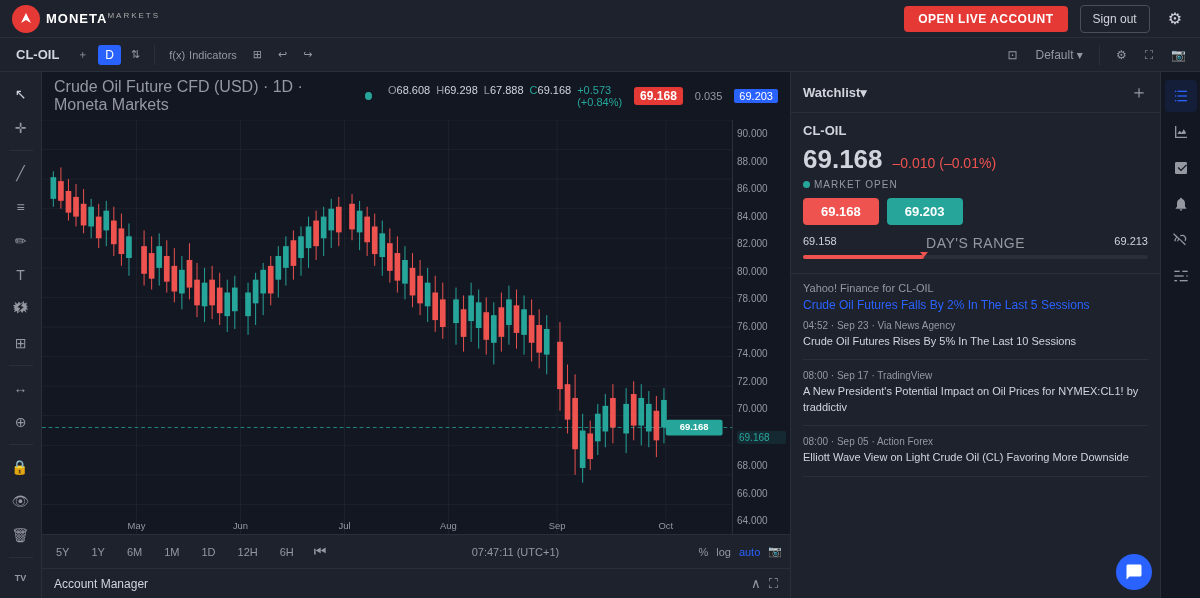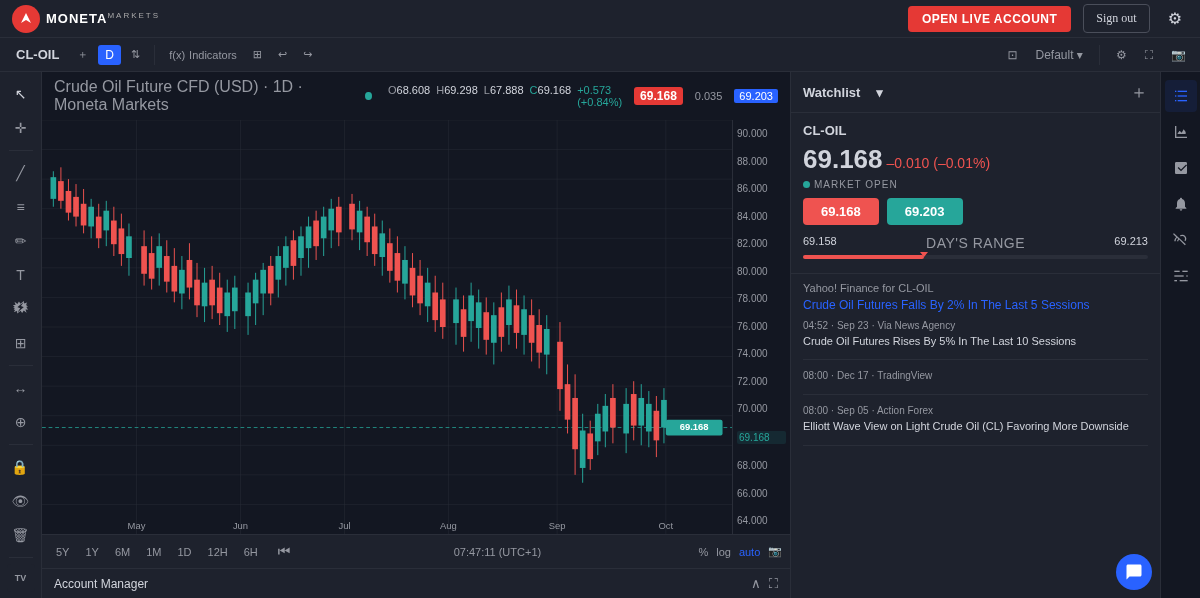--- a/index.html
+++ b/index.html
@@ -8,21 +8,21 @@
     
     .header { display: flex; align-items: center; height: 38px; background: #1e222d; border-bottom: 1px solid #2a2e39; padding: 0 12px; gap: 12px; }
     .logo { display: flex; align-items: center; gap: 6px; margin-right: 16px; }
     .logo-circle { width: 28px; height: 28px; background: #e53935; border-radius: 50%; display: flex; align-items: center; justify-content: center; }
     .logo-circle svg { width: 16px; height: 16px; }
     .logo-text { display: flex; flex-direction: row; line-height: 1; }
     .logo-moneta { font-size: 13px; font-weight: 700; color: #fff; letter-spacing: 1px; }
     .logo-markets { font-size: 8px; color: #aaa; letter-spacing: 2px; }
     .header-spacer { flex: 1; }
     .btn-live { background: #e53935; color: #fff; border: none; border-radius: 4px; padding: 6px 14px; font-size: 12px; font-weight: 700; cursor: pointer; letter-spacing: 0.5px; }
-    .btn-signout { background: transparent; color: #d1d4dc; border: 1px solid #4a4e5a; border-radius: 4px; padding: 6px 12px; font-size: 12px; cursor: pointer; font-family: Liberation Serif, serif; }
+    .btn-signout { background: transparent; color: #d1d4dc; border: 1px solid #4a4e5a; border-radius: 4px; padding: 6px 12px; font-size: 12px; cursor: pointer; }
     .btn-gear { background: transparent; color: #d1d4dc; border: none; cursor: pointer; font-size: 16px; padding: 4px 6px; }
 
     
     .toolbar { display: flex; align-items: center; height: 34px; background: #1e222d; border-bottom: 1px solid #2a2e39; padding: 0 8px; gap: 4px; }
     .toolbar-symbol { font-size: 13px; font-weight: 600; color: #d1d4dc; padding: 0 8px; }
     .toolbar-btn { background: transparent; border: none; color: #9598a1; cursor: pointer; padding: 4px 6px; font-size: 11px; border-radius: 3px; display: flex; align-items: center; gap: 4px; }
     .toolbar-divider { width: 1px; height: 20px; background: #2a2e39; margin: 0 4px; }
     .timeframe-btn { background: transparent; border: none; color: #d1d4dc; cursor: pointer; padding: 3px 7px; font-size: 12px; border-radius: 3px; }
     .timeframe-btn.active { background: #2962ff; color: #fff; }
     .toolbar-right { margin-left: auto; display: flex; align-items: center; gap: 6px; }
@@ -51,40 +51,40 @@
     .chart-indicator-value { background: #2962ff; color: #fff; padding: 1px 5px; border-radius: 2px; font-size: 11px; }
 
     .chart-canvas { flex: 1; position: relative; }
     .chart-svg { width: 100%; height: 100%; }
 
     
     .price-axis { width: 58px; background: #131722; border-left: 1px solid #2a2e39; display: flex; flex-direction: column; justify-content: space-between; padding: 8px 4px; font-size: 10px; color: #9598a1; }
 
     
     .chart-bottom { height: 34px; background: #1e222d; border-top: 1px solid #2a2e39; display: flex; align-items: center; padding: 0 8px; gap: 8px; }
-    .timeframe-group { display: flex; gap: 4px; }
+    .timeframe-group { display: flex; gap: 10px; }
     .tf-btn { background: transparent; border: none; color: #9598a1; cursor: pointer; padding: 3px 6px; font-size: 11px; border-radius: 3px; }
     .bottom-center { flex: 1; text-align: center; font-size: 11px; color: #9598a1; }
     .bottom-right { display: flex; gap: 8px; font-size: 11px; color: #9598a1; }
     .bottom-right button { background: transparent; border: none; color: #9598a1; cursor: pointer; font-size: 11px; }
 
     
     .account-bar { height: 30px; background: #1e222d; border-top: 1px solid #2a2e39; display: flex; align-items: center; padding: 0 12px; gap: 8px; }
 
     
     .right-panel { width: 370px; background: #1e222d; border-left: 1px solid #2a2e39; display: flex; flex-direction: column; overflow: hidden; }
     .right-panel-content { flex: 1; overflow-y: auto; }
     .watchlist-header { display: flex; align-items: center; justify-content: space-between; padding: 8px 12px; border-bottom: 1px solid #2a2e39; }
-    .watchlist-title { font-size: 13px; font-weight: 600; color: #d1d4dc; display: flex; align-items: center; gap: 16px; cursor: pointer; }
+    .watchlist-title { font-size: 13px; font-weight: 600; color: #d1d4dc; display: flex; align-items: center; gap: 0; cursor: pointer; }
     .watchlist-add { background: transparent; border: none; color: #9598a1; cursor: pointer; font-size: 18px; }
 
     .instrument-section { padding: 10px 12px; border-bottom: 1px solid #2a2e39; }
     .instrument-name { font-size: 13px; font-weight: 600; color: #d1d4dc; margin-bottom: 6px; }
     .instrument-price { font-size: 26px; font-weight: 700; color: #d1d4dc; display: inline; }
-    .instrument-change { font-size: 14px; color: #ef5350; margin-left: 4px; }
+    .instrument-change { font-size: 14px; color: #ef5350; margin-left: 10px; }
     .market-status { display: flex; align-items: center; gap: 4px; margin-top: 4px; margin-bottom: 8px; }
     .market-dot { width: 7px; height: 7px; border-radius: 50%; background: #26a69a; }
     .market-text { font-size: 10px; color: #9598a1; letter-spacing: 1px; }
     .price-buttons { display: flex; gap: 8px; margin-bottom: 10px; }
     .btn-bid { background: #ef5350; color: #fff; border: none; border-radius: 4px; padding: 6px 18px; font-size: 13px; font-weight: 700; cursor: pointer; }
     .btn-ask { background: #26a69a; color: #fff; border: none; border-radius: 4px; padding: 6px 18px; font-size: 13px; font-weight: 700; cursor: pointer; }
     .day-range-section { margin-top: 4px; }
     .day-range-label { font-size: 14px; color: #9598a1; text-align: right; letter-spacing: 0.5px; }
     .range-bar { height: 4px; background: #2a2e39; border-radius: 2px; margin: 4px 0; position: relative; }
     .range-fill { position: absolute; left: 0; top: 0; height: 100%; width: 35%; background: #ef5350; border-radius: 2px; }
@@ -486,21 +486,22 @@
       <div class="news-section">
         <div class="news-source">Yahoo! Finance for CL-OIL</div>
         <div class="news-headline">Crude Oil Futures Falls By 2% In The Last 5 Sessions</div>
 
         <div class="news-item">
           <div class="news-meta">04:52 · Sep 23 · Via News Agency</div>
           <div class="news-title">Crude Oil Futures Rises By 5% In The Last 10 Sessions</div>
         </div>
 
         <div class="news-item">
-          <div class="news-meta">08:00 · Dec 17 · TradingView</div>
+          <div class="news-meta">08:00 · Sep 17 · TradingView</div>
+          <div class="news-title">A New President's Potential Impact on Oil Prices for NYMEX:CL1! by traddictiv</div>
         </div>
 
         <div class="news-item">
           <div class="news-meta">08:00 · Sep 05 · Action Forex</div>
           <div class="news-title">Elliott Wave View on Light Crude Oil (CL) Favoring More Downside</div>
         </div>
       </div>
     </div>
 
     <div style="position:relative;height:0;">

